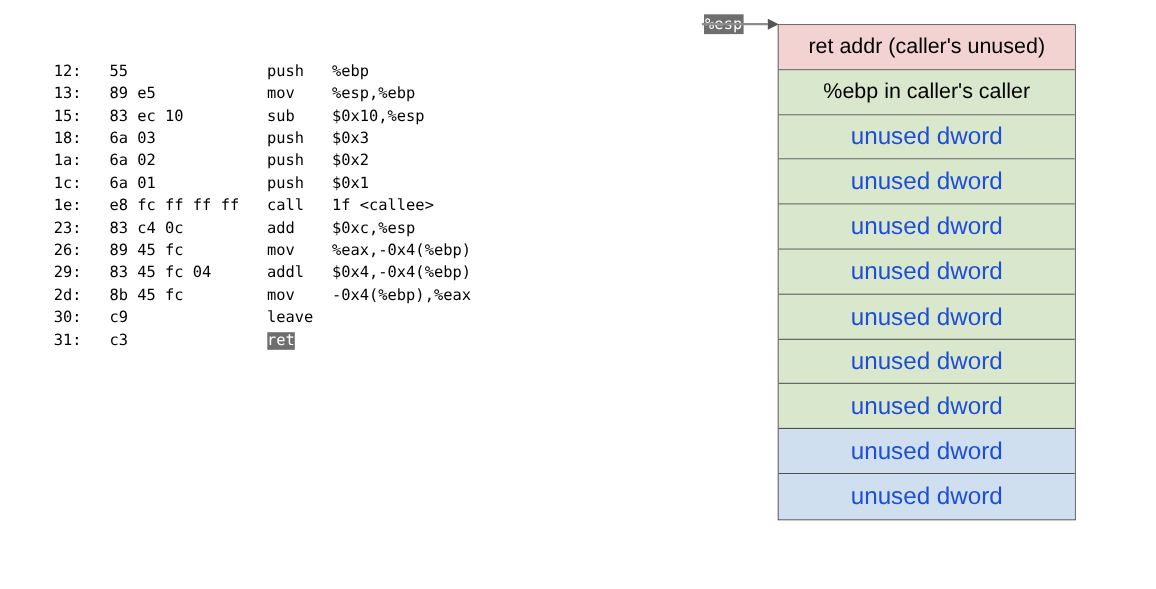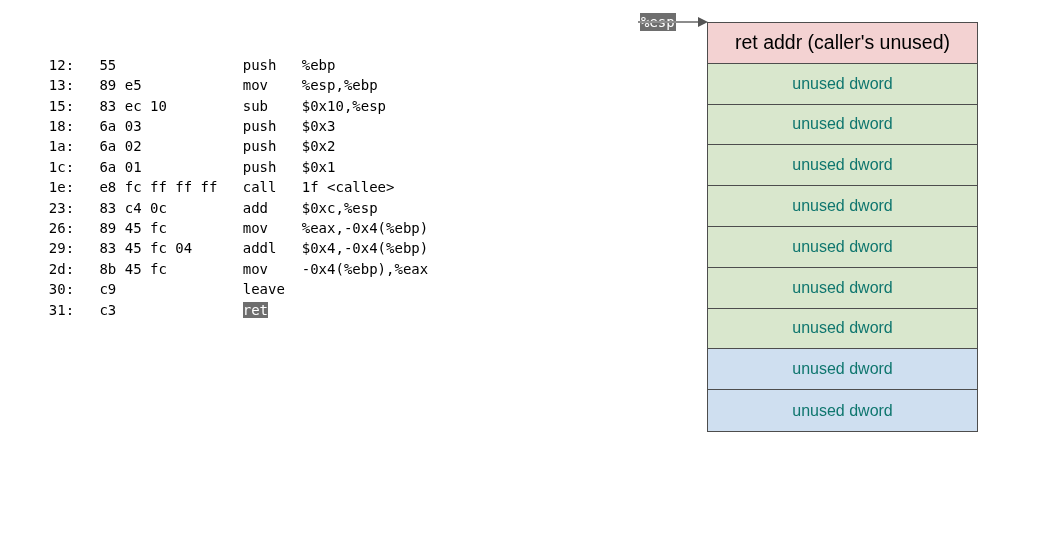--- a/index.html
+++ b/index.html
@@ -56,21 +56,21 @@
     display: flex;
     align-items: center;
     justify-content: center;
     text-align: center;
   }
   .srow:last-child { border-bottom: none; }
   .srow.pink  { background: #f3d2d2; }
   .srow.green { background: #d9e7cd; }
   .srow.blue  { background: #cfdff0; }
   .srow.emph  { color: #000000; font-size: 19.5px; }
-  .srow.dim   { color: #0f766e; font-size: 16px; }
+  .srow.dim   { color: #1d4ed8; font-size: 22px; }
 
   
   #esp-label {
     position: absolute;
     left: 593px;
     top: 13px;
     background: #6e6e6e;
     color: #ffffff;
     font-family: "DejaVu Sans Mono", monospace;
     font-size: 14px;
@@ -101,20 +101,23 @@
 
   <svg id="esp-arrow" viewBox="0 0 70 16" xmlns="http://www.w3.org/2000/svg">
     <line x1="0" y1="8" x2="60" y2="8" stroke="#8c8c8c" stroke-width="2"></line>
     <polygon points="60,3 70,8 60,13" fill="#555555"></polygon>
   </svg>
 
   <div id="stack-diagram">
       <div class="srow pink emph">
         <span>ret addr (caller's unused)</span>
       </div>
+      <div class="srow green emph">
+        <span>%ebp in caller's caller</span>
+      </div>
       <div class="srow green dim">
         <span>unused dword</span>
       </div>
       <div class="srow green dim">
         <span>unused dword</span>
       </div>
       <div class="srow green dim">
         <span>unused dword</span>
       </div>
       <div class="srow green dim">

